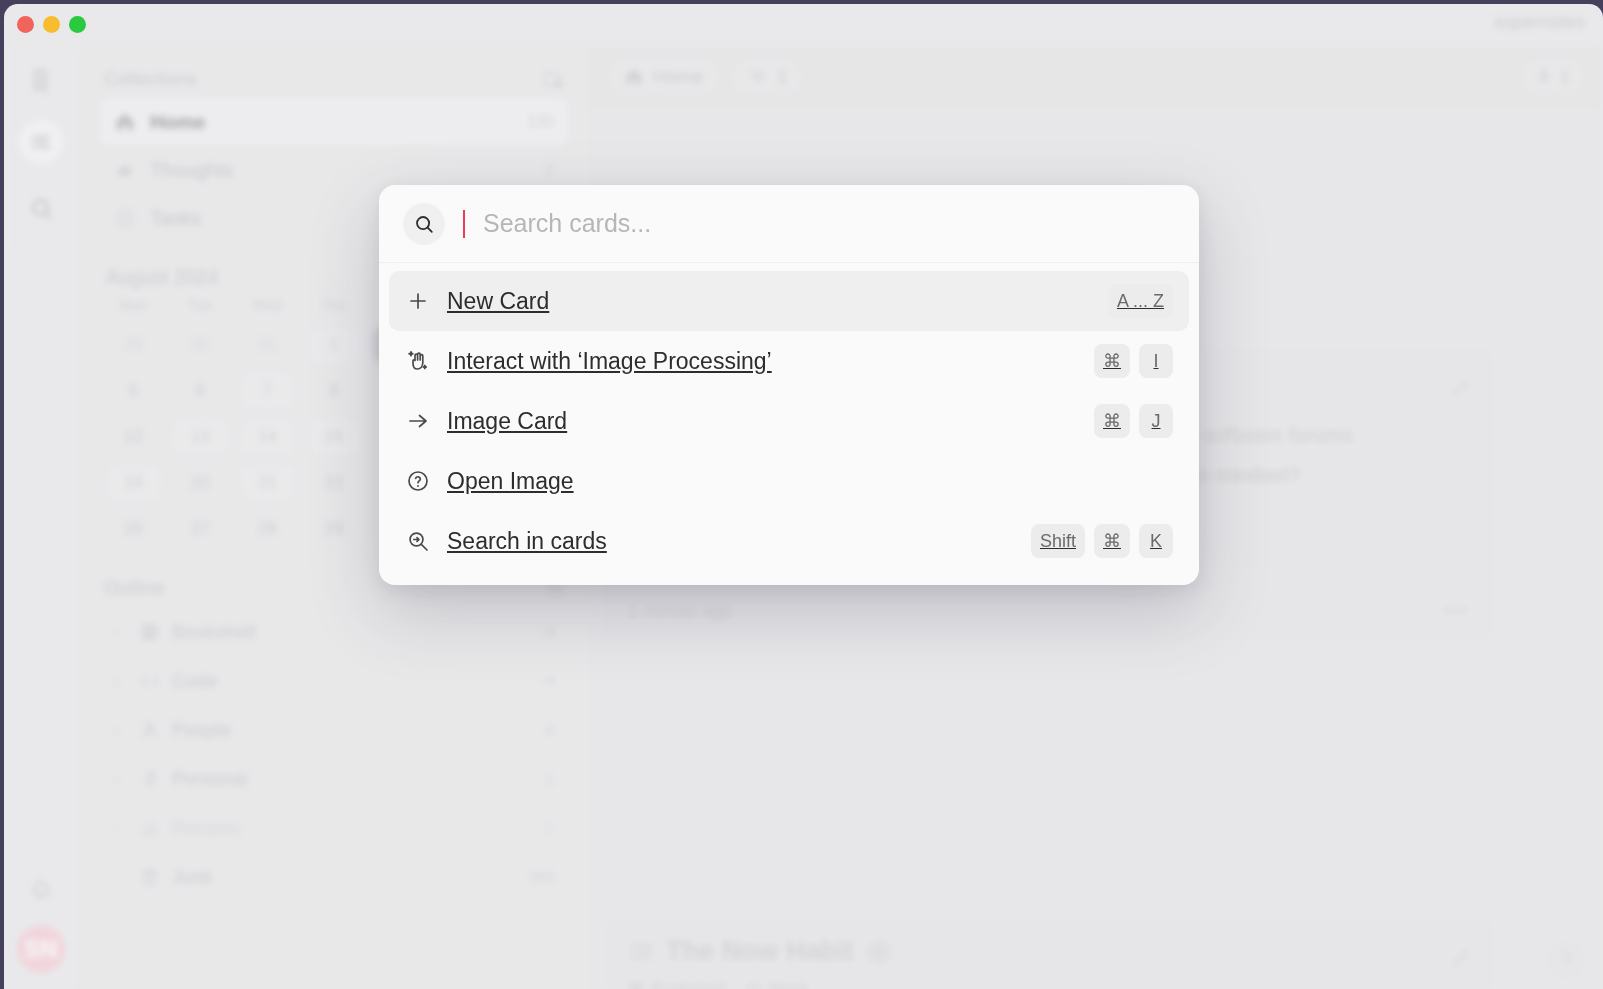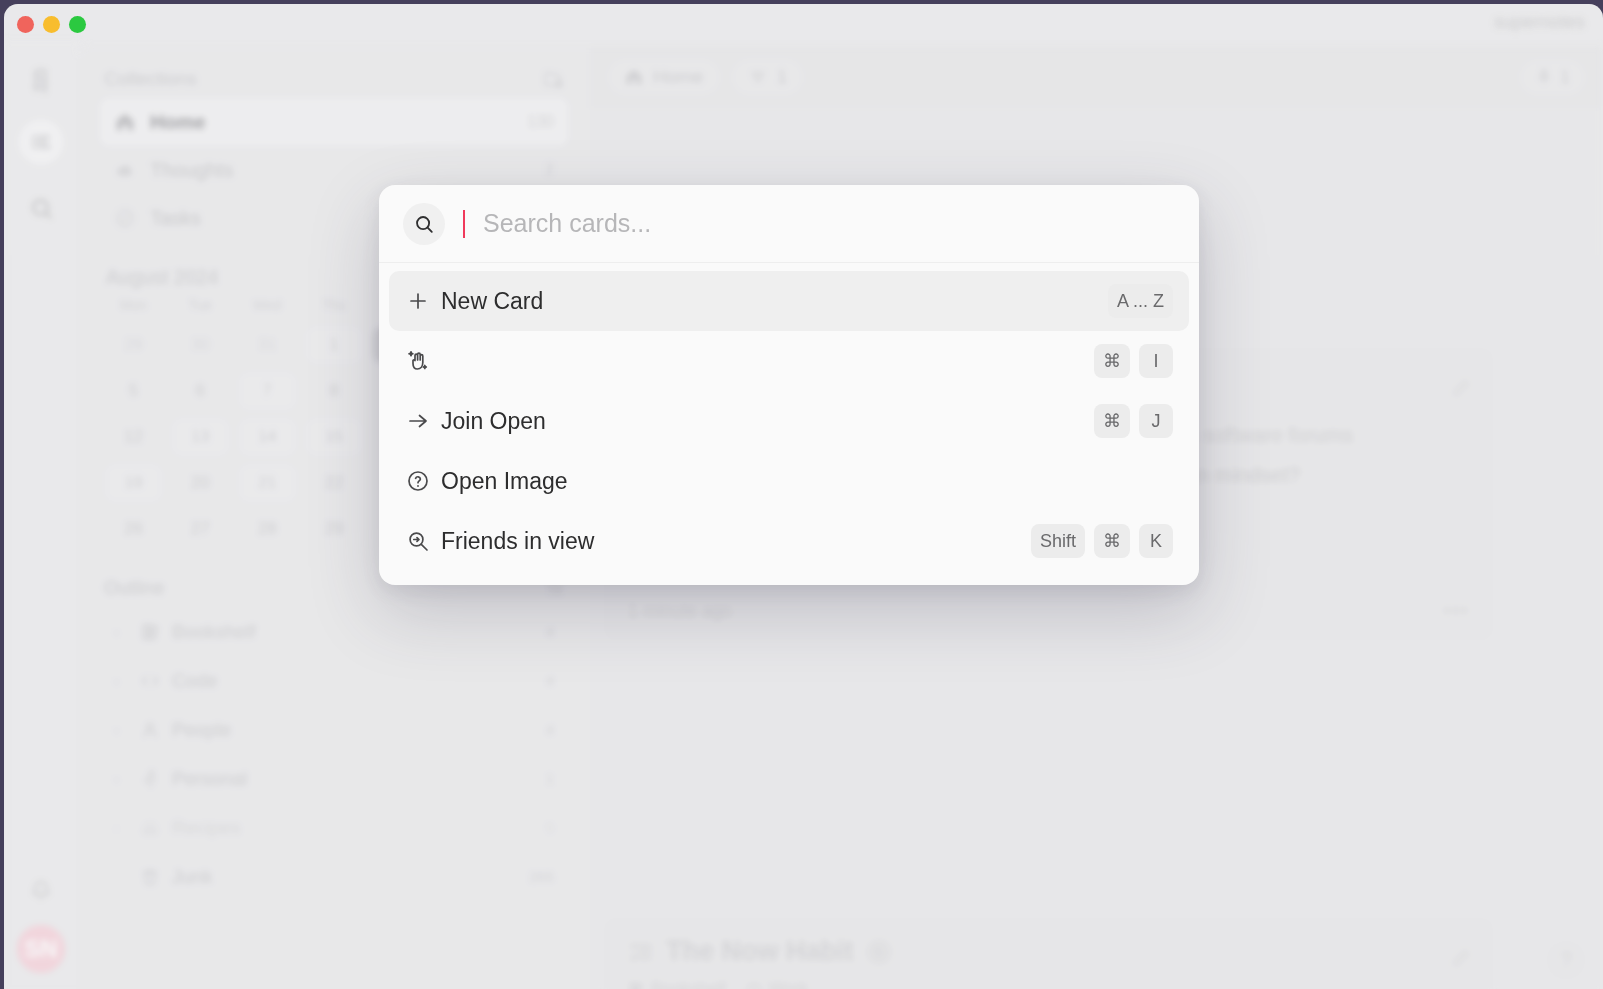--- a/index.html
+++ b/index.html
@@ -179,22 +179,22 @@
     height:78px;padding:0 24px;border-bottom:1px solid #eeeeee;
   }
   .psearch .sicon{
     width:42px;height:42px;border-radius:50%;background:#f0f0f0;
     display:flex;align-items:center;justify-content:center;color:#2f2f30;
   }
   .caret{ width:2px;height:28px;background:#f0395b; }
   .pph{ color:#b6b6b8; font-size:25px; }
   .plist{ padding:8px 10px 14px 10px; }
   .pitem{
-    display:flex;align-items:center;gap:10px;
-    height:60px;padding:0 16px;border-radius:10px;color:#2d2d2e;font-size:23px;
+    display:flex;align-items:center;gap:16px;
+    height:60px;padding:0 16px;border-radius:10px;color:#2d2d2e;font-size:23px;text-decoration:underline;
   }
   .pitem.active{ background:#efefef; }
   .pitem .pic{ width:26px;display:flex;align-items:center;justify-content:center;color:#4a4a4c;}
   .keys{ margin-left:auto; display:flex; gap:9px; }
   .key{
     background:#ececec; color:#6a6a6c; border-radius:8px;
     min-width:34px;height:34px;padding:0 9px;
     display:flex;align-items:center;justify-content:center;font-size:18px;
   }
   svg{ display:block; }
@@ -552,32 +552,33 @@
             </span>
           </div>
           <div class="pitem">
             <span class="pic">
               <svg width="24" height="24" viewBox="0 0 24 24" fill="none" stroke="#4a4a4c" stroke-width="1.7" stroke-linecap="round" stroke-linejoin="round">
                 <path d="M9 11V6.5a1.3 1.3 0 0 1 2.6 0V11M11.6 11V5.5a1.3 1.3 0 0 1 2.6 0V11M14.2 11V7a1.3 1.3 0 0 1 2.6 0v6.5c0 4-2.3 6.5-5.4 6.5S7 17.5 7 14.5V11.5a1.2 1.2 0 0 1 2 0"></path>
                 <path d="M4.5 4.2l.5-1.4.5 1.4 1.4.5-1.4.5-.5 1.4-.5-1.4L3 4.7z"></path>
                 <path d="M18.4 17.6l.4-1.1.4 1.1 1.1.4-1.1.4-.4 1.1-.4-1.1-1.1-.4z"></path>
               </svg>
             </span>
+            <span>Interact with ‘Image Processing’</span>
             <span class="keys">
               <span class="key">⌘</span>
               <span class="key">I</span>
             </span>
           </div>
           <div class="pitem">
             <span class="pic">
               <svg width="24" height="24" viewBox="0 0 24 24" fill="none" stroke="#4a4a4c" stroke-width="1.7" stroke-linecap="round" stroke-linejoin="round">
                 <path d="M4 12h15M13.5 6.5L20 12l-6.5 5.5"></path>
               </svg>
             </span>
-            <span>Join Open</span>
+            <span>Image Card</span>
             <span class="keys">
               <span class="key">⌘</span>
               <span class="key">J</span>
             </span>
           </div>
           <div class="pitem">
             <span class="pic">
               <svg width="24" height="24" viewBox="0 0 24 24" fill="none" stroke="#4a4a4c" stroke-width="1.7" stroke-linecap="round" stroke-linejoin="round">
                 <circle cx="12" cy="12" r="9"></circle>
                 <path d="M9.6 9.3a2.5 2.5 0 0 1 4.8.8c0 1.7-2.4 2-2.4 3.6"></path>
@@ -588,21 +589,21 @@
             <span class="keys"></span>
           </div>
           <div class="pitem">
             <span class="pic">
               <svg width="24" height="24" viewBox="0 0 24 24" fill="none" stroke="#4a4a4c" stroke-width="1.7" stroke-linecap="round" stroke-linejoin="round">
                 <circle cx="10.5" cy="10.5" r="6.4"></circle>
                 <path d="M15.3 15.3L21 21"></path>
                 <path d="M7.8 10.5h5.2M11 8.6l2 1.9-2 1.9"></path>
               </svg>
             </span>
-            <span>Friends in view</span>
+            <span>Search in cards</span>
             <span class="keys">
               <span class="key">Shift</span>
               <span class="key">⌘</span>
               <span class="key">K</span>
             </span>
           </div>
         </div>
     </div>
 
   </div>

